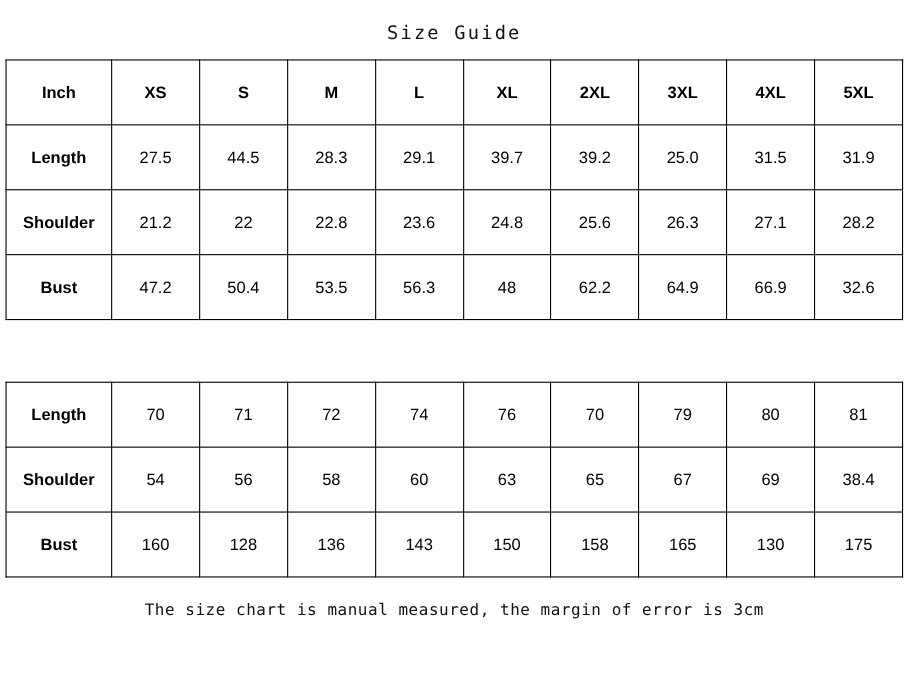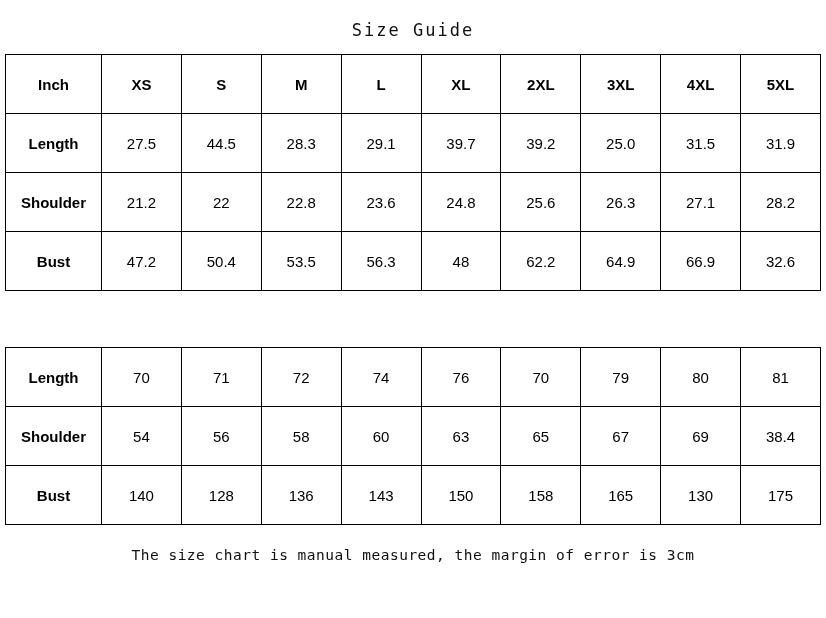--- a/index.html
+++ b/index.html
@@ -178,21 +178,21 @@
         <td>58</td>
         <td>60</td>
         <td>63</td>
         <td>65</td>
         <td>67</td>
         <td>69</td>
         <td>38.4</td>
       </tr>
       <tr>
         <td class="row-label">Bust</td>
-        <td>140</td>
+        <td>160</td>
         <td>128</td>
         <td>136</td>
         <td>143</td>
         <td>150</td>
         <td>158</td>
         <td>165</td>
         <td>130</td>
         <td>175</td>
       </tr>
     </tbody>

